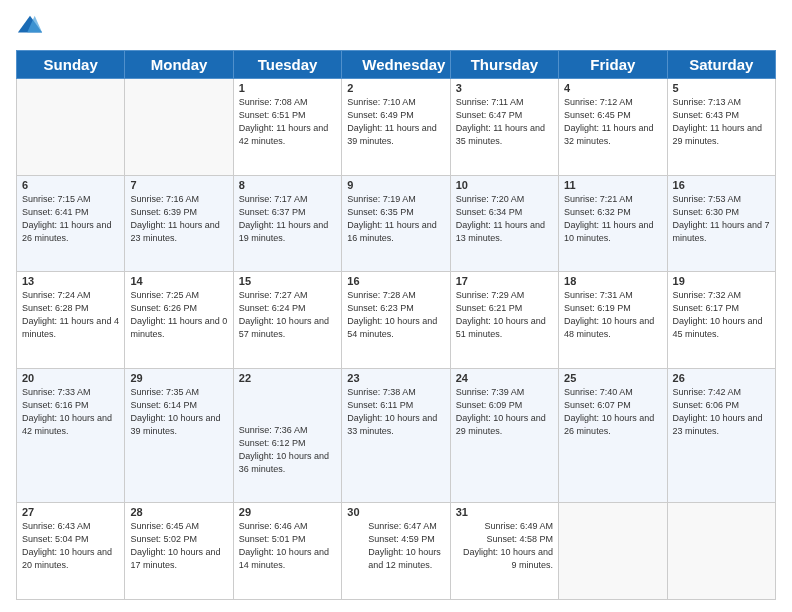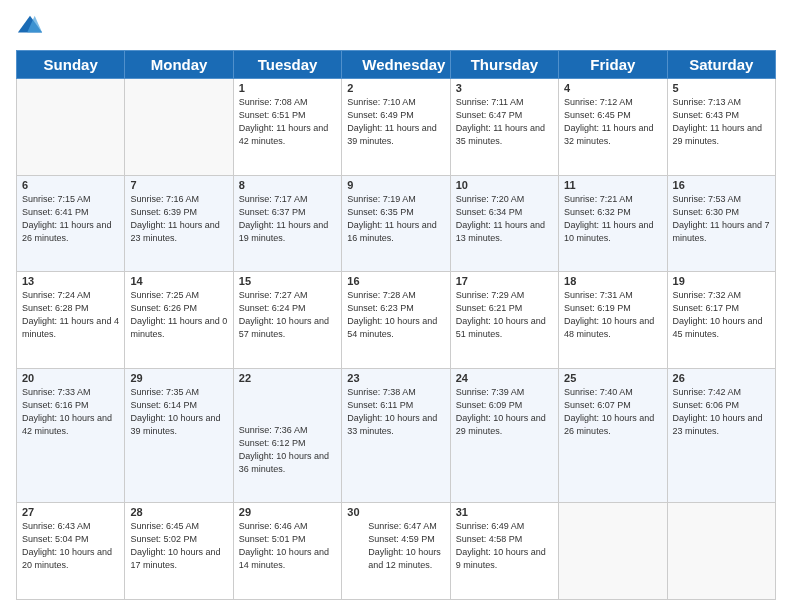--- a/index.html
+++ b/index.html
@@ -328,21 +328,21 @@
 Daylight: 10 hours and 14 minutes.</div>
           </td>
           <td>
             <span class="day-num">30</span>
             <div class="day-info" style="white-space: pre-line; margin-left: 21px;">Sunrise: 6:47 AM
 Sunset: 4:59 PM
 Daylight: 10 hours and 12 minutes.</div>
           </td>
           <td>
             <span class="day-num">31</span>
-            <div class="day-info" style="white-space: pre-line;">Sunrise: 6:49 AM
+            <div class="day-info" style="white-space: pre-line; text-align: right;">Sunrise: 6:49 AM
 Sunset: 4:58 PM
 Daylight: 10 hours and 9 minutes.</div>
           </td>
           <td class="empty"></td>
           <td class="empty"></td>
         </tr>
       </tbody>
   </table>
 </div>
 

